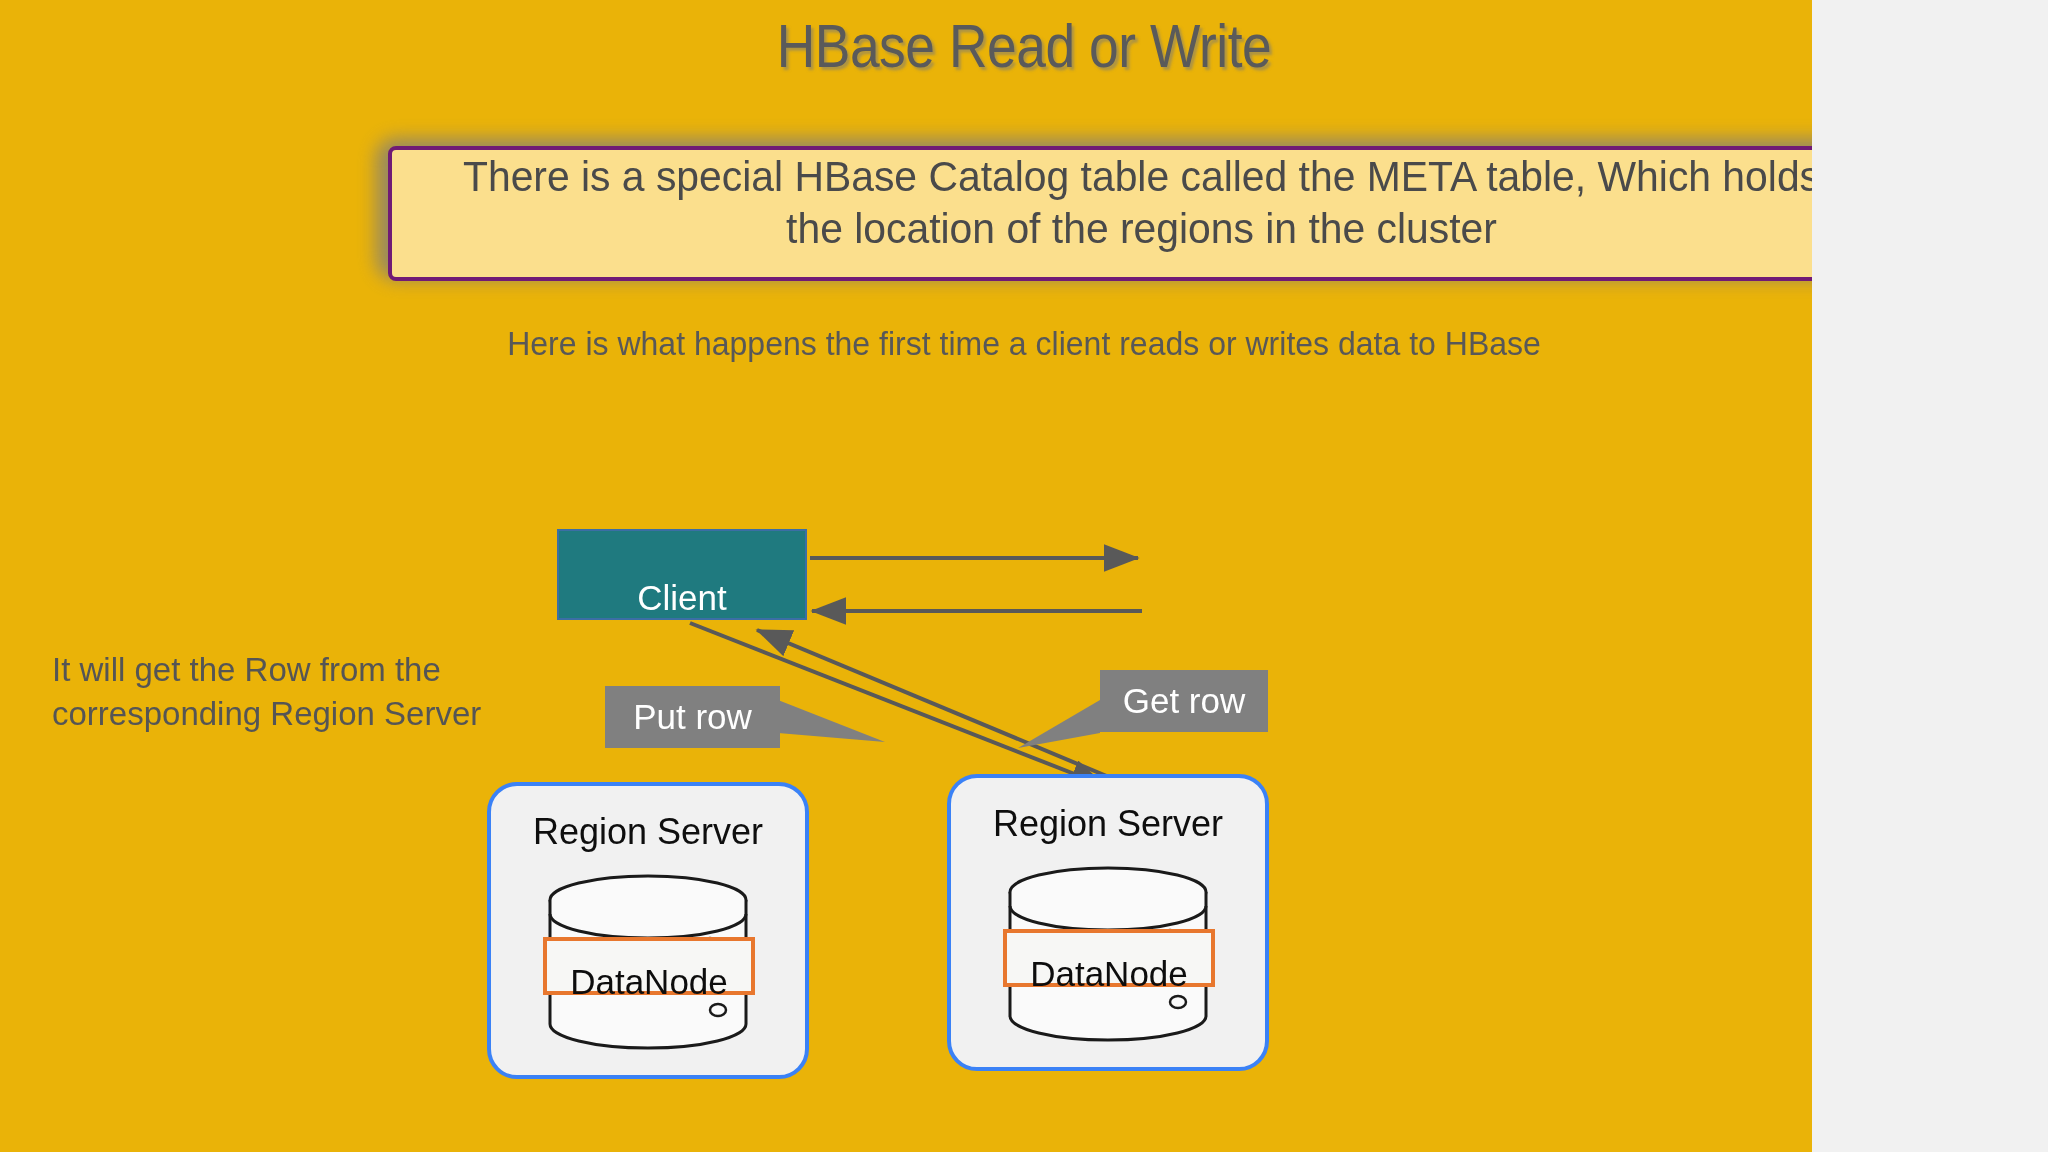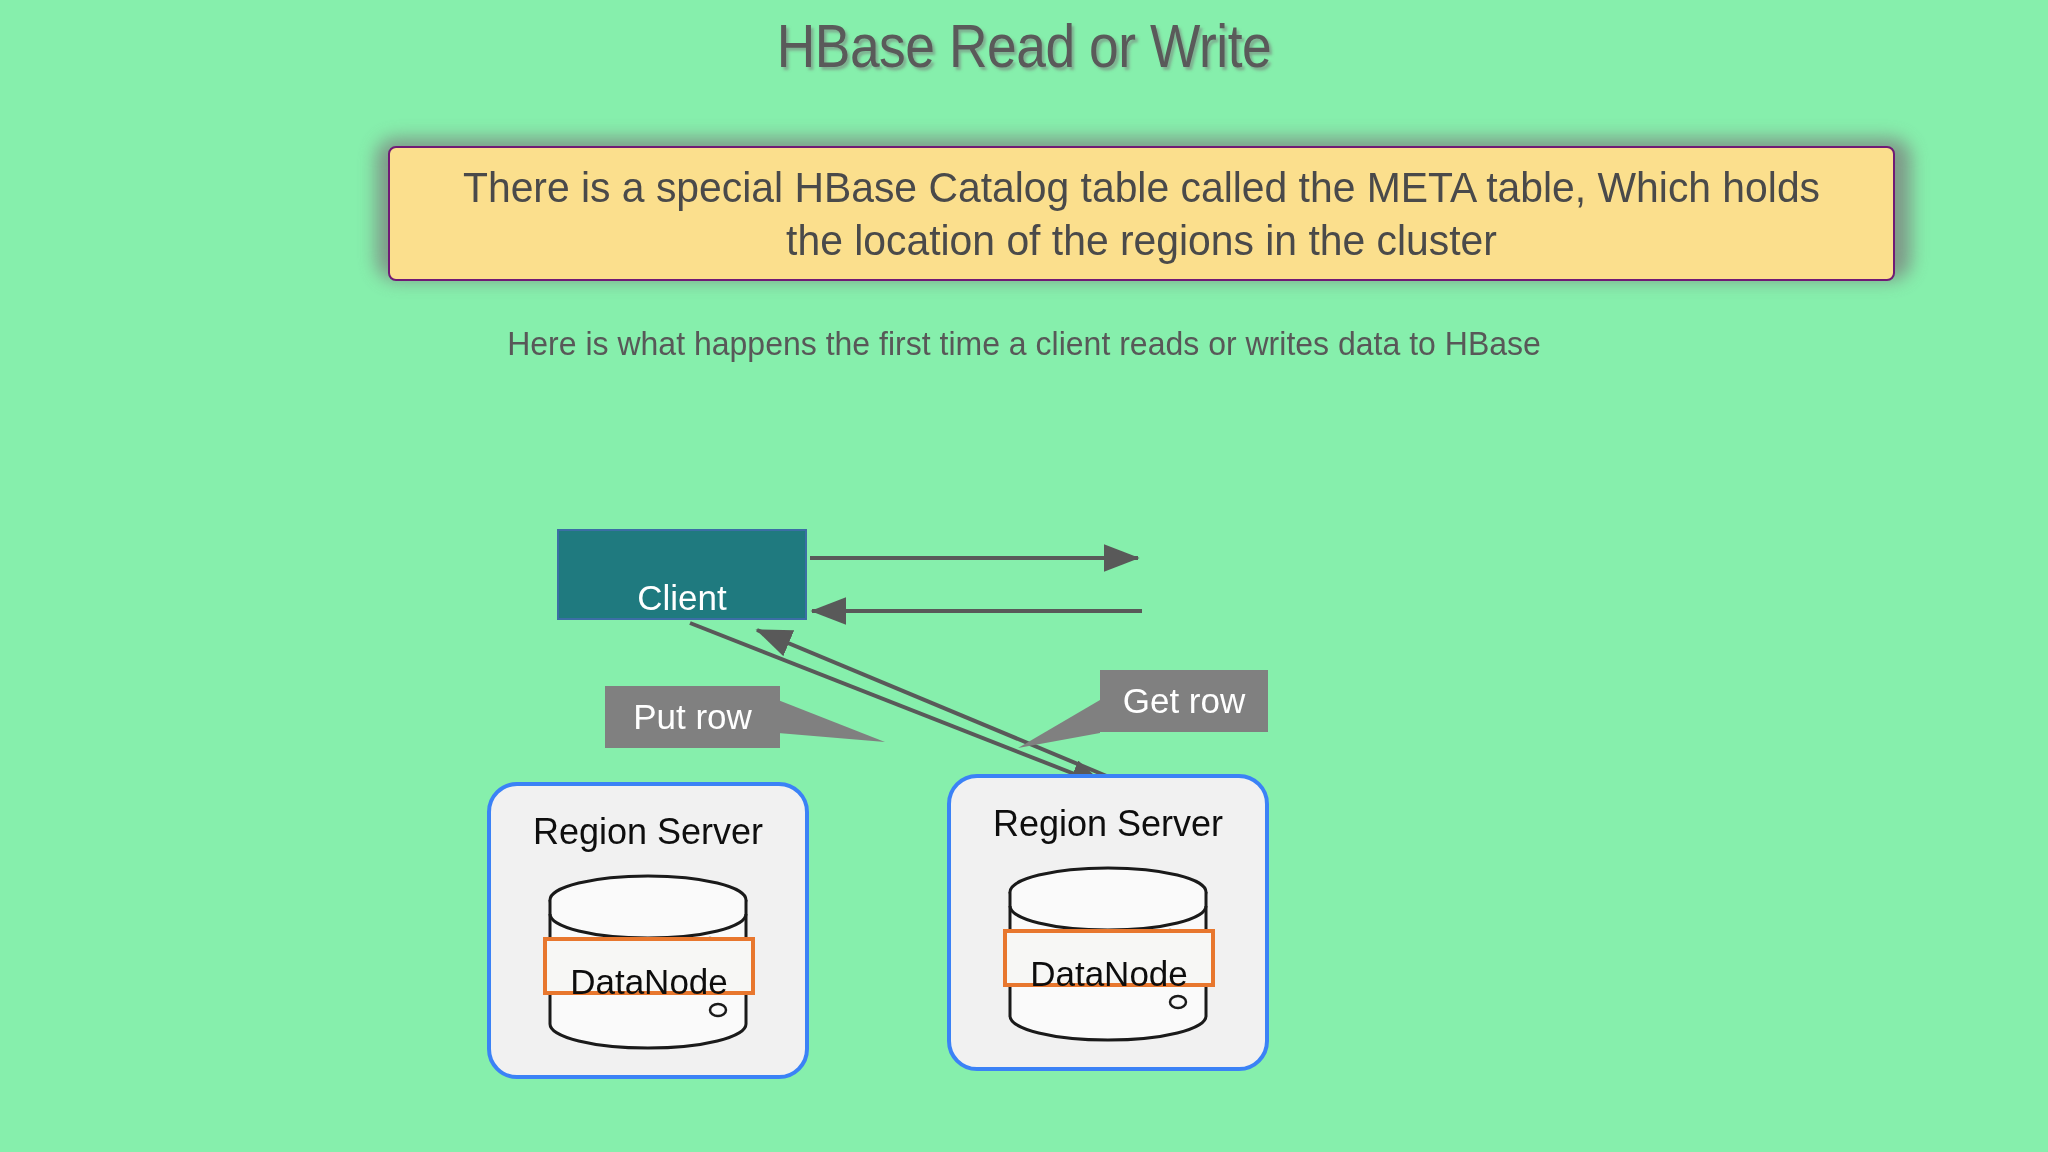--- a/index.html
+++ b/index.html
@@ -6,23 +6,23 @@
   html, body {
     margin: 0;
     padding: 0;
     background: #f1f1f1;
   }
   body {
     font-family: "Liberation Sans", sans-serif;
   }
   #slide {
     position: relative;
-    width: 2048px;
+    width: 1812px;
     height: 1152px;
-    background: #86efac;
+    background: #eab308;
     overflow: hidden;
     text-decoration: underline;
   }
 
   
   #title {
     position: absolute;
     left: 0;
     top: 10px;
     width: 2048px;
@@ -50,24 +50,24 @@
     opacity: 0.75;
   }
   #callout {
     position: absolute;
     left: 388px;
     top: 146px;
     width: 1507px;
     height: 135px;
     border-radius: 8px;
     background: #fbdf8d;
-    border: 2px solid #701a75;
+    border: 4px solid #701a75;
     box-sizing: border-box;
     display: flex;
-    align-items: center;
+    align-items: flex-start;
     justify-content: center;
   }
   #callout-text {
     font-size: 43px;
     line-height: 1.22;
     color: #4a4a4a;
     text-align: center;
     padding: 0 26px;
     transform: scaleX(0.95);
   }
@@ -196,20 +196,21 @@
 
   <div id="title">HBase Read or Write</div>
 
   <div id="callout-shadow"></div>
   <div id="callout">
     <div id="callout-text">There is a special HBase Catalog table called the META table, Which holds the location of the regions in the cluster</div>
   </div>
 
   <div id="subtitle">Here is what happens the first time a client reads or writes data to HBase</div>
 
+  <div id="left-note">It will get the Row from the corresponding Region Server</div>
 
   <div class="node-box" id="client-box">
     <span>Client</span>
   </div>
 
 
   <svg id="overlay" viewBox="0 0 2048 1152">
     <defs>
       <marker id="ah" markerWidth="9" markerHeight="7" refX="8.6" refY="3.5" orient="auto" markerUnits="strokeWidth">
         <path d="M0,0 L9,3.5 L0,7 Z" fill="#595959"></path>

